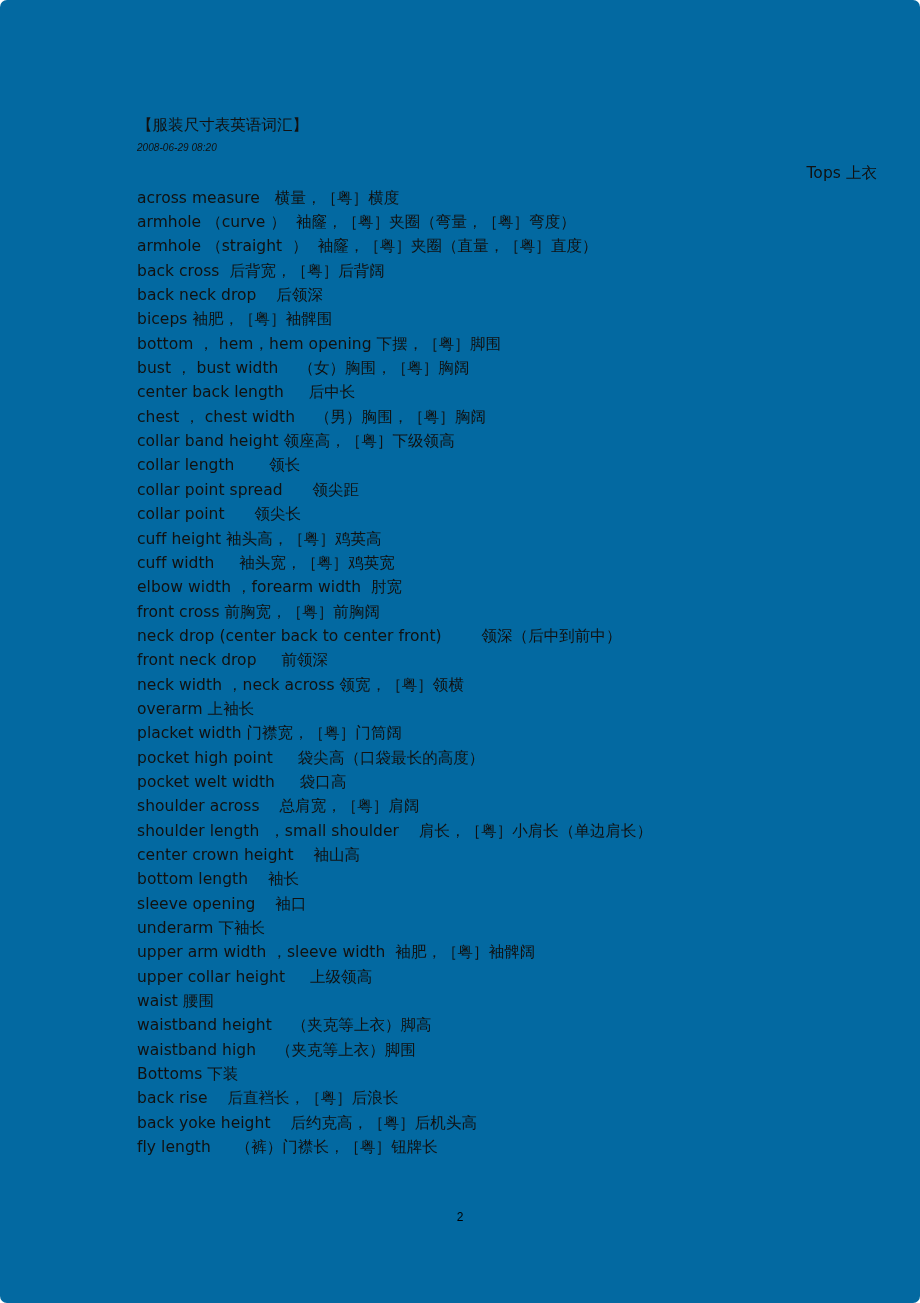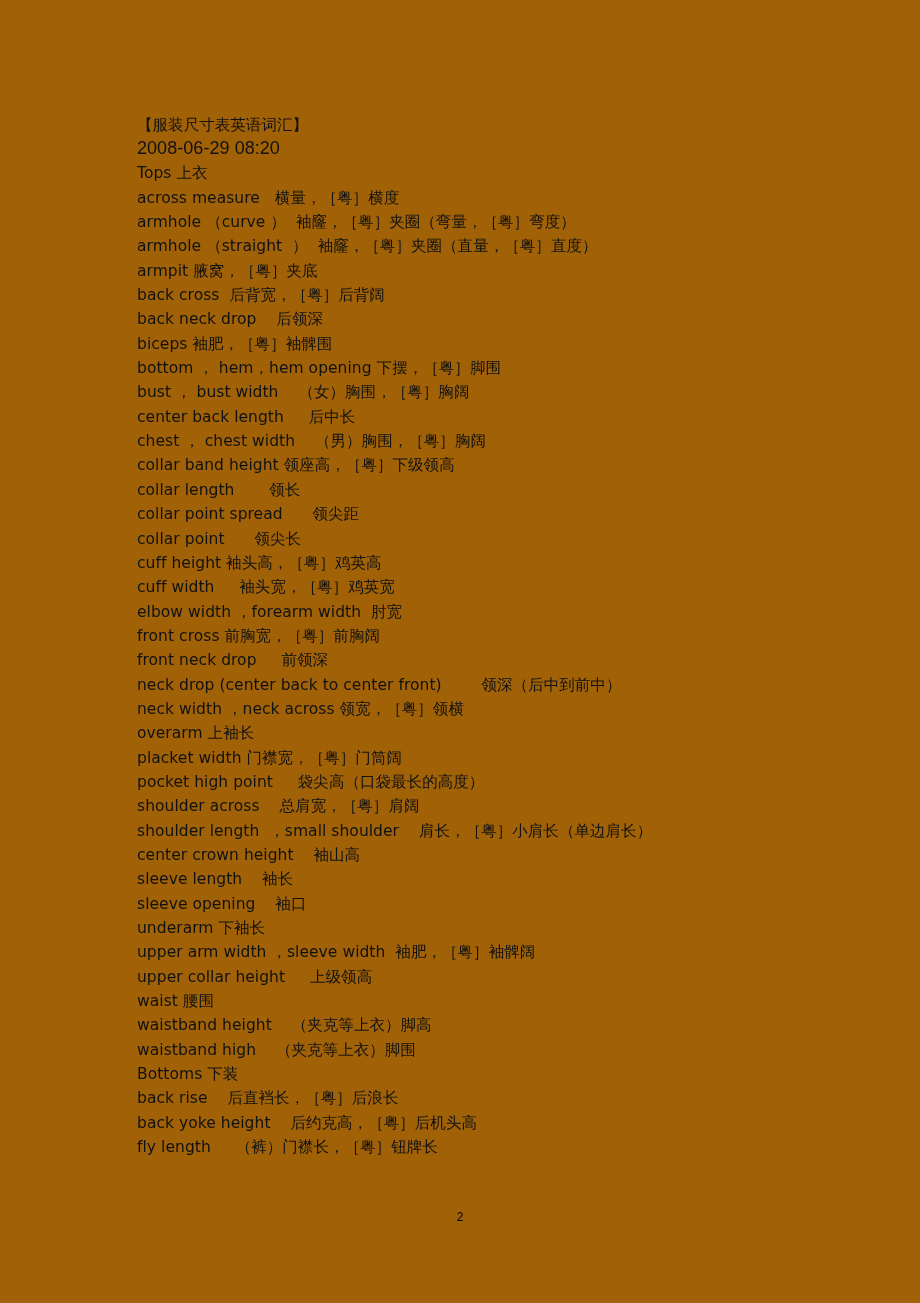--- a/index.html
+++ b/index.html
@@ -5,47 +5,50 @@
 <style>
   html, body {
     margin: 0;
     padding: 0;
     background: #ffffff;
   }
   .page {
     position: relative;
     width: 920px;
     height: 1303px;
-    background: #a16207;
+    background: #0369a1;
     overflow: hidden;
     font-family: "Liberation Sans", "DejaVu Sans", sans-serif;
     color: #000000;
+    border-radius: 7px;
   }
   .content {
     position: absolute;
     left: 137px;
     top: 113px;
     width: 740px;
   }
   .line {
     font-size: 15.5px;
     line-height: 24.35px;
     white-space: pre;
     color: #111111;
     letter-spacing: 0.05px;
   }
   .line.title {
     font-size: 15.5px;
   }
   .line.date {
-    font-size: 18px;
+    font-size: 10px;
     line-height: 22px;
+    font-style: italic;
   }
   .line.gap-before {
     margin-top: 2px;
+    text-align: right;
   }
   .cn {
     font-family: "DejaVu Sans", "Liberation Sans", sans-serif;
   }
   .footer {
     position: absolute;
     left: 0;
     top: 1210px;
     width: 920px;
     text-align: center;
@@ -63,46 +66,46 @@
 
     <div class="line title cn">【服装尺寸表英语词汇】</div>
 
     <div class="line date">2008-06-29 08:20</div>
 
     <div id="sections-host">
         <div class="line cn gap-before">Tops 上衣</div>
         <div class="line cn">across measure   横量，［粤］横度</div>
         <div class="line cn">armhole （curve ）  袖窿，［粤］夹圈（弯量，［粤］弯度）</div>
         <div class="line cn">armhole （straight  ）  袖窿，［粤］夹圈（直量，［粤］直度）</div>
-        <div class="line cn">armpit 腋窝，［粤］夹底</div>
         <div class="line cn">back cross  后背宽，［粤］后背阔</div>
         <div class="line cn">back neck drop    后领深</div>
         <div class="line cn">biceps 袖肥，［粤］袖髀围</div>
         <div class="line cn">bottom ， hem，hem opening 下摆，［粤］脚围</div>
         <div class="line cn">bust ， bust width    （女）胸围，［粤］胸阔</div>
         <div class="line cn">center back length     后中长</div>
         <div class="line cn">chest ， chest width    （男）胸围，［粤］胸阔</div>
         <div class="line cn">collar band height 领座高，［粤］下级领高</div>
         <div class="line cn">collar length       领长</div>
         <div class="line cn">collar point spread      领尖距</div>
         <div class="line cn">collar point      领尖长</div>
         <div class="line cn">cuff height 袖头高，［粤］鸡英高</div>
         <div class="line cn">cuff width     袖头宽，［粤］鸡英宽</div>
         <div class="line cn">elbow width ，forearm width  肘宽</div>
         <div class="line cn">front cross 前胸宽，［粤］前胸阔</div>
+        <div class="line cn">neck drop (center back to center front)        领深（后中到前中）</div>
         <div class="line cn">front neck drop     前领深</div>
-        <div class="line cn">neck drop (center back to center front)        领深（后中到前中）</div>
         <div class="line cn">neck width ，neck across 领宽，［粤］领横</div>
         <div class="line cn">overarm 上袖长</div>
         <div class="line cn">placket width 门襟宽，［粤］门筒阔</div>
         <div class="line cn">pocket high point     袋尖高（口袋最长的高度）</div>
+        <div class="line cn">pocket welt width     袋口高</div>
         <div class="line cn">shoulder across    总肩宽，［粤］肩阔</div>
         <div class="line cn">shoulder length  ，small shoulder    肩长，［粤］小肩长（单边肩长）</div>
         <div class="line cn">center crown height    袖山高</div>
-        <div class="line cn">sleeve length    袖长</div>
+        <div class="line cn">bottom length    袖长</div>
         <div class="line cn">sleeve opening    袖口</div>
         <div class="line cn">underarm 下袖长</div>
         <div class="line cn">upper arm width ，sleeve width  袖肥，［粤］袖髀阔</div>
         <div class="line cn">upper collar height     上级领高</div>
         <div class="line cn">waist 腰围</div>
         <div class="line cn">waistband height    （夹克等上衣）脚高</div>
         <div class="line cn">waistband high    （夹克等上衣）脚围</div>
         <div class="line cn">Bottoms 下装</div>
         <div class="line cn">back rise    后直裆长，［粤］后浪长</div>
         <div class="line cn">back yoke height    后约克高，［粤］后机头高</div>

